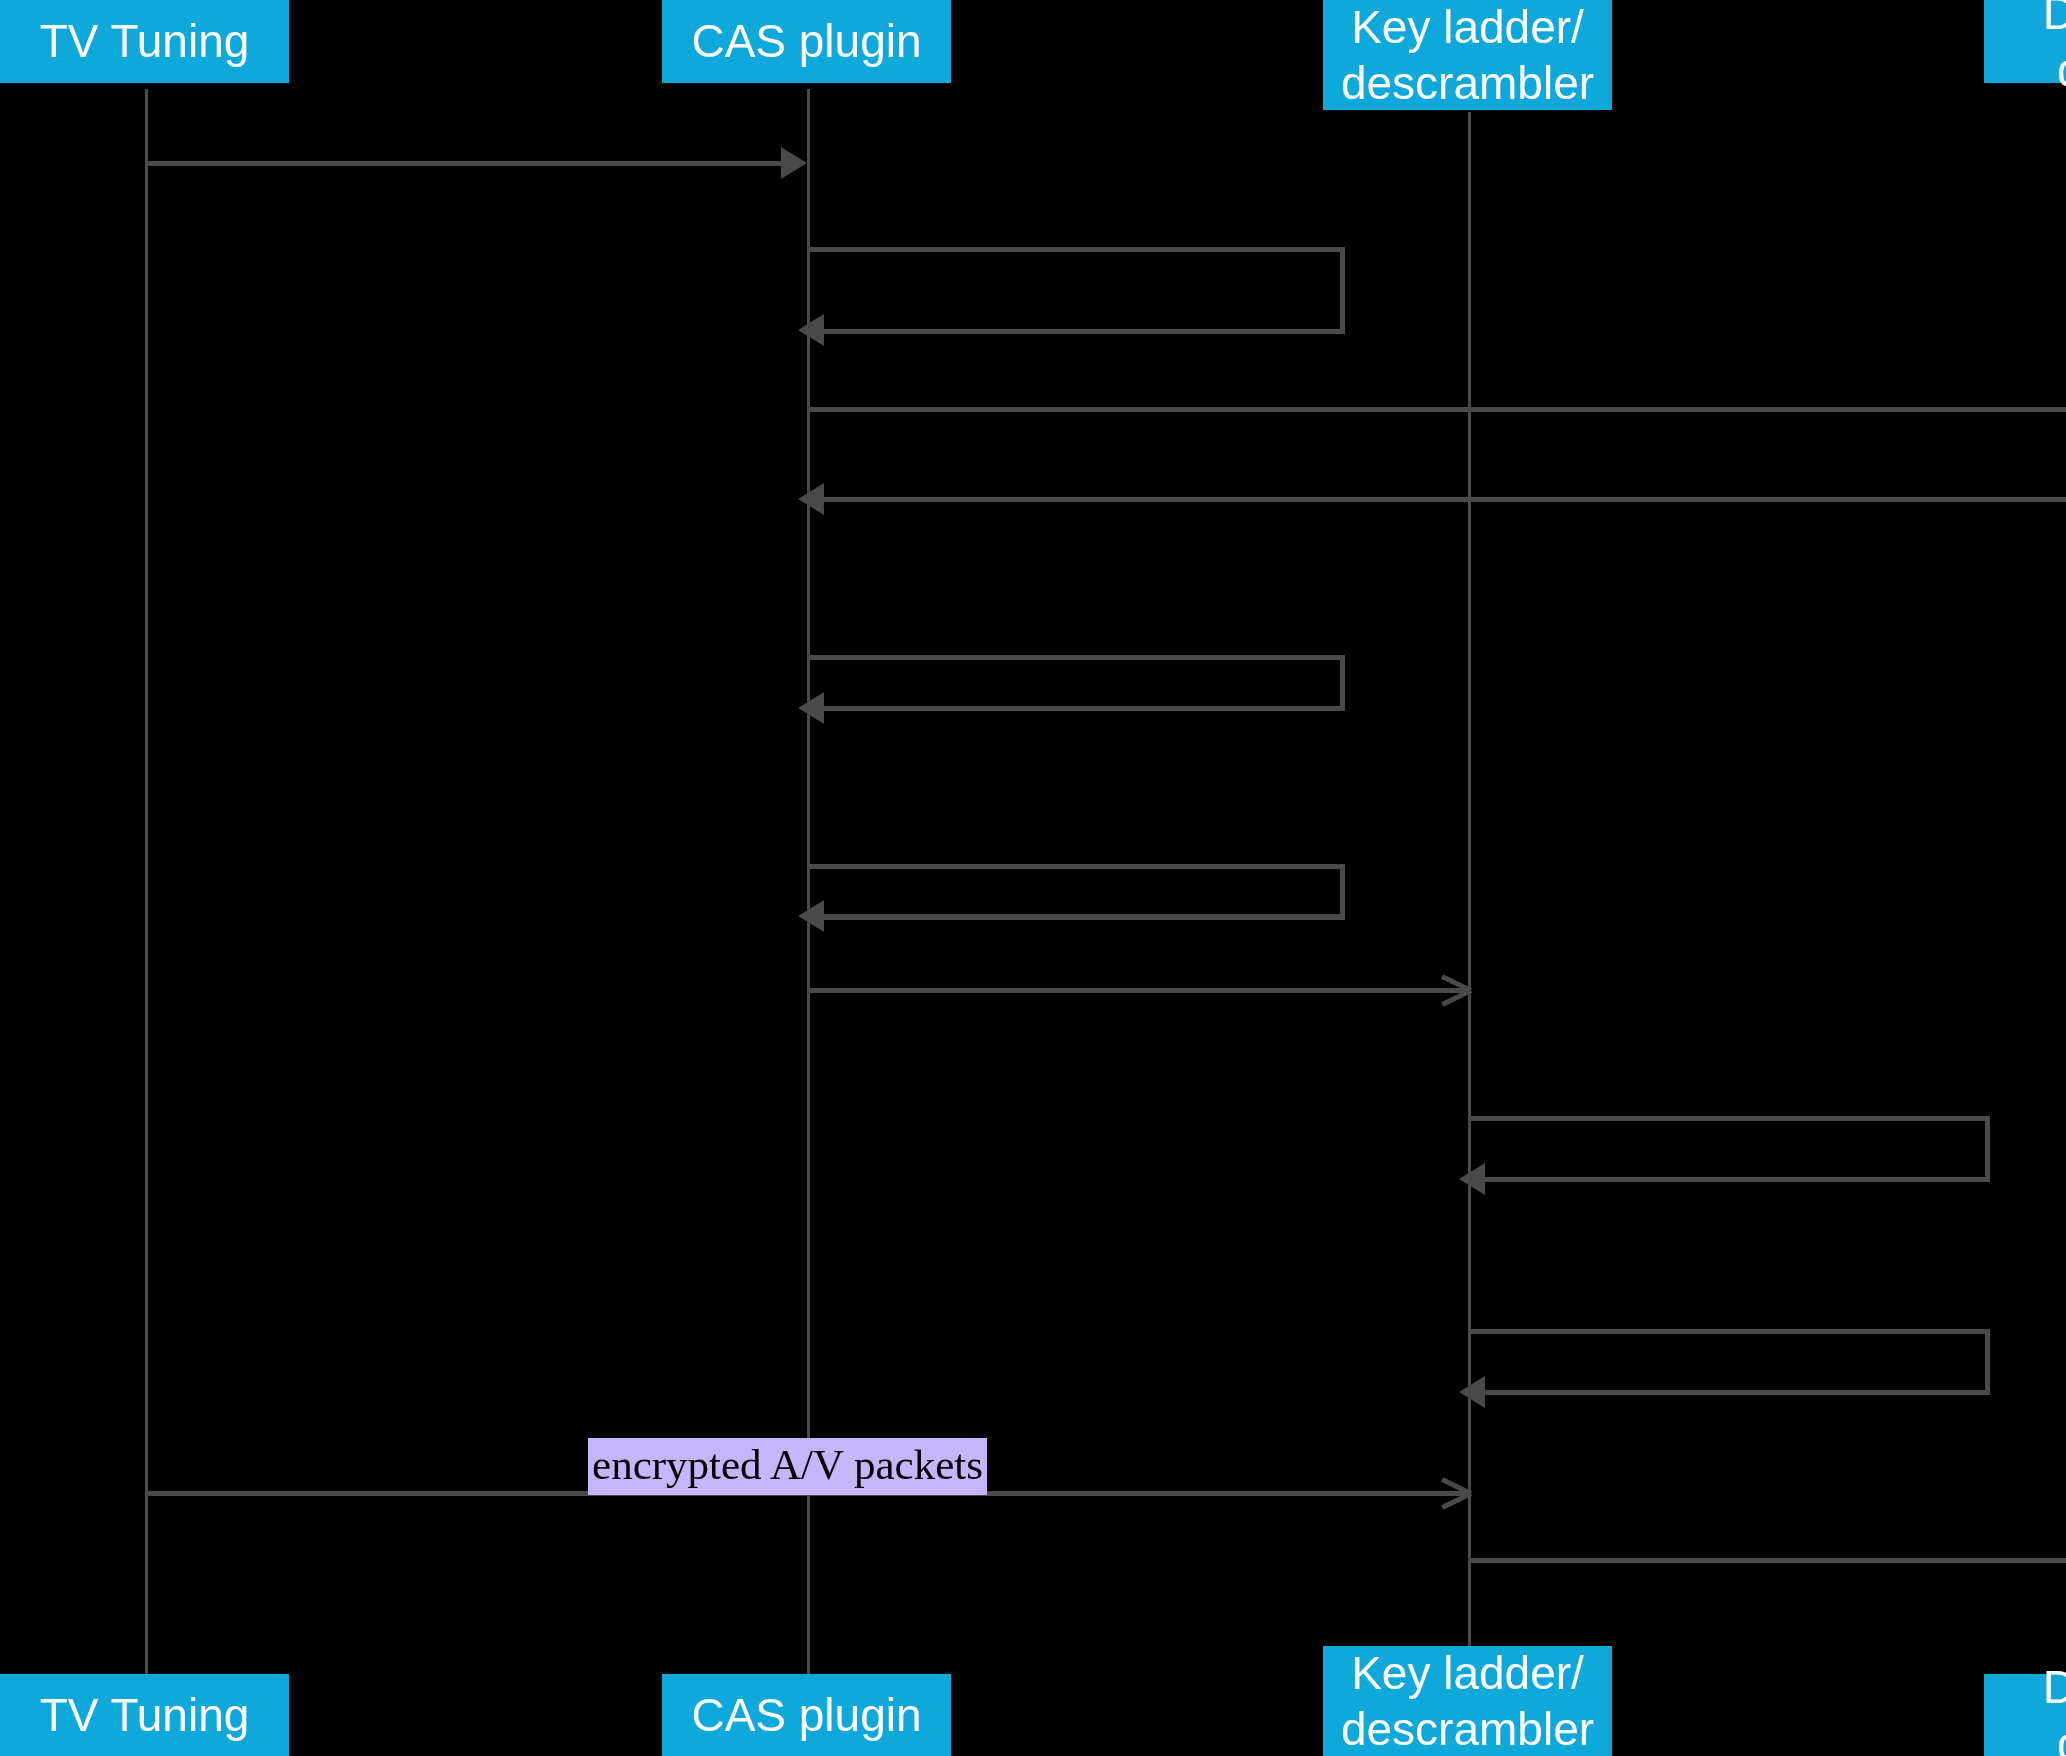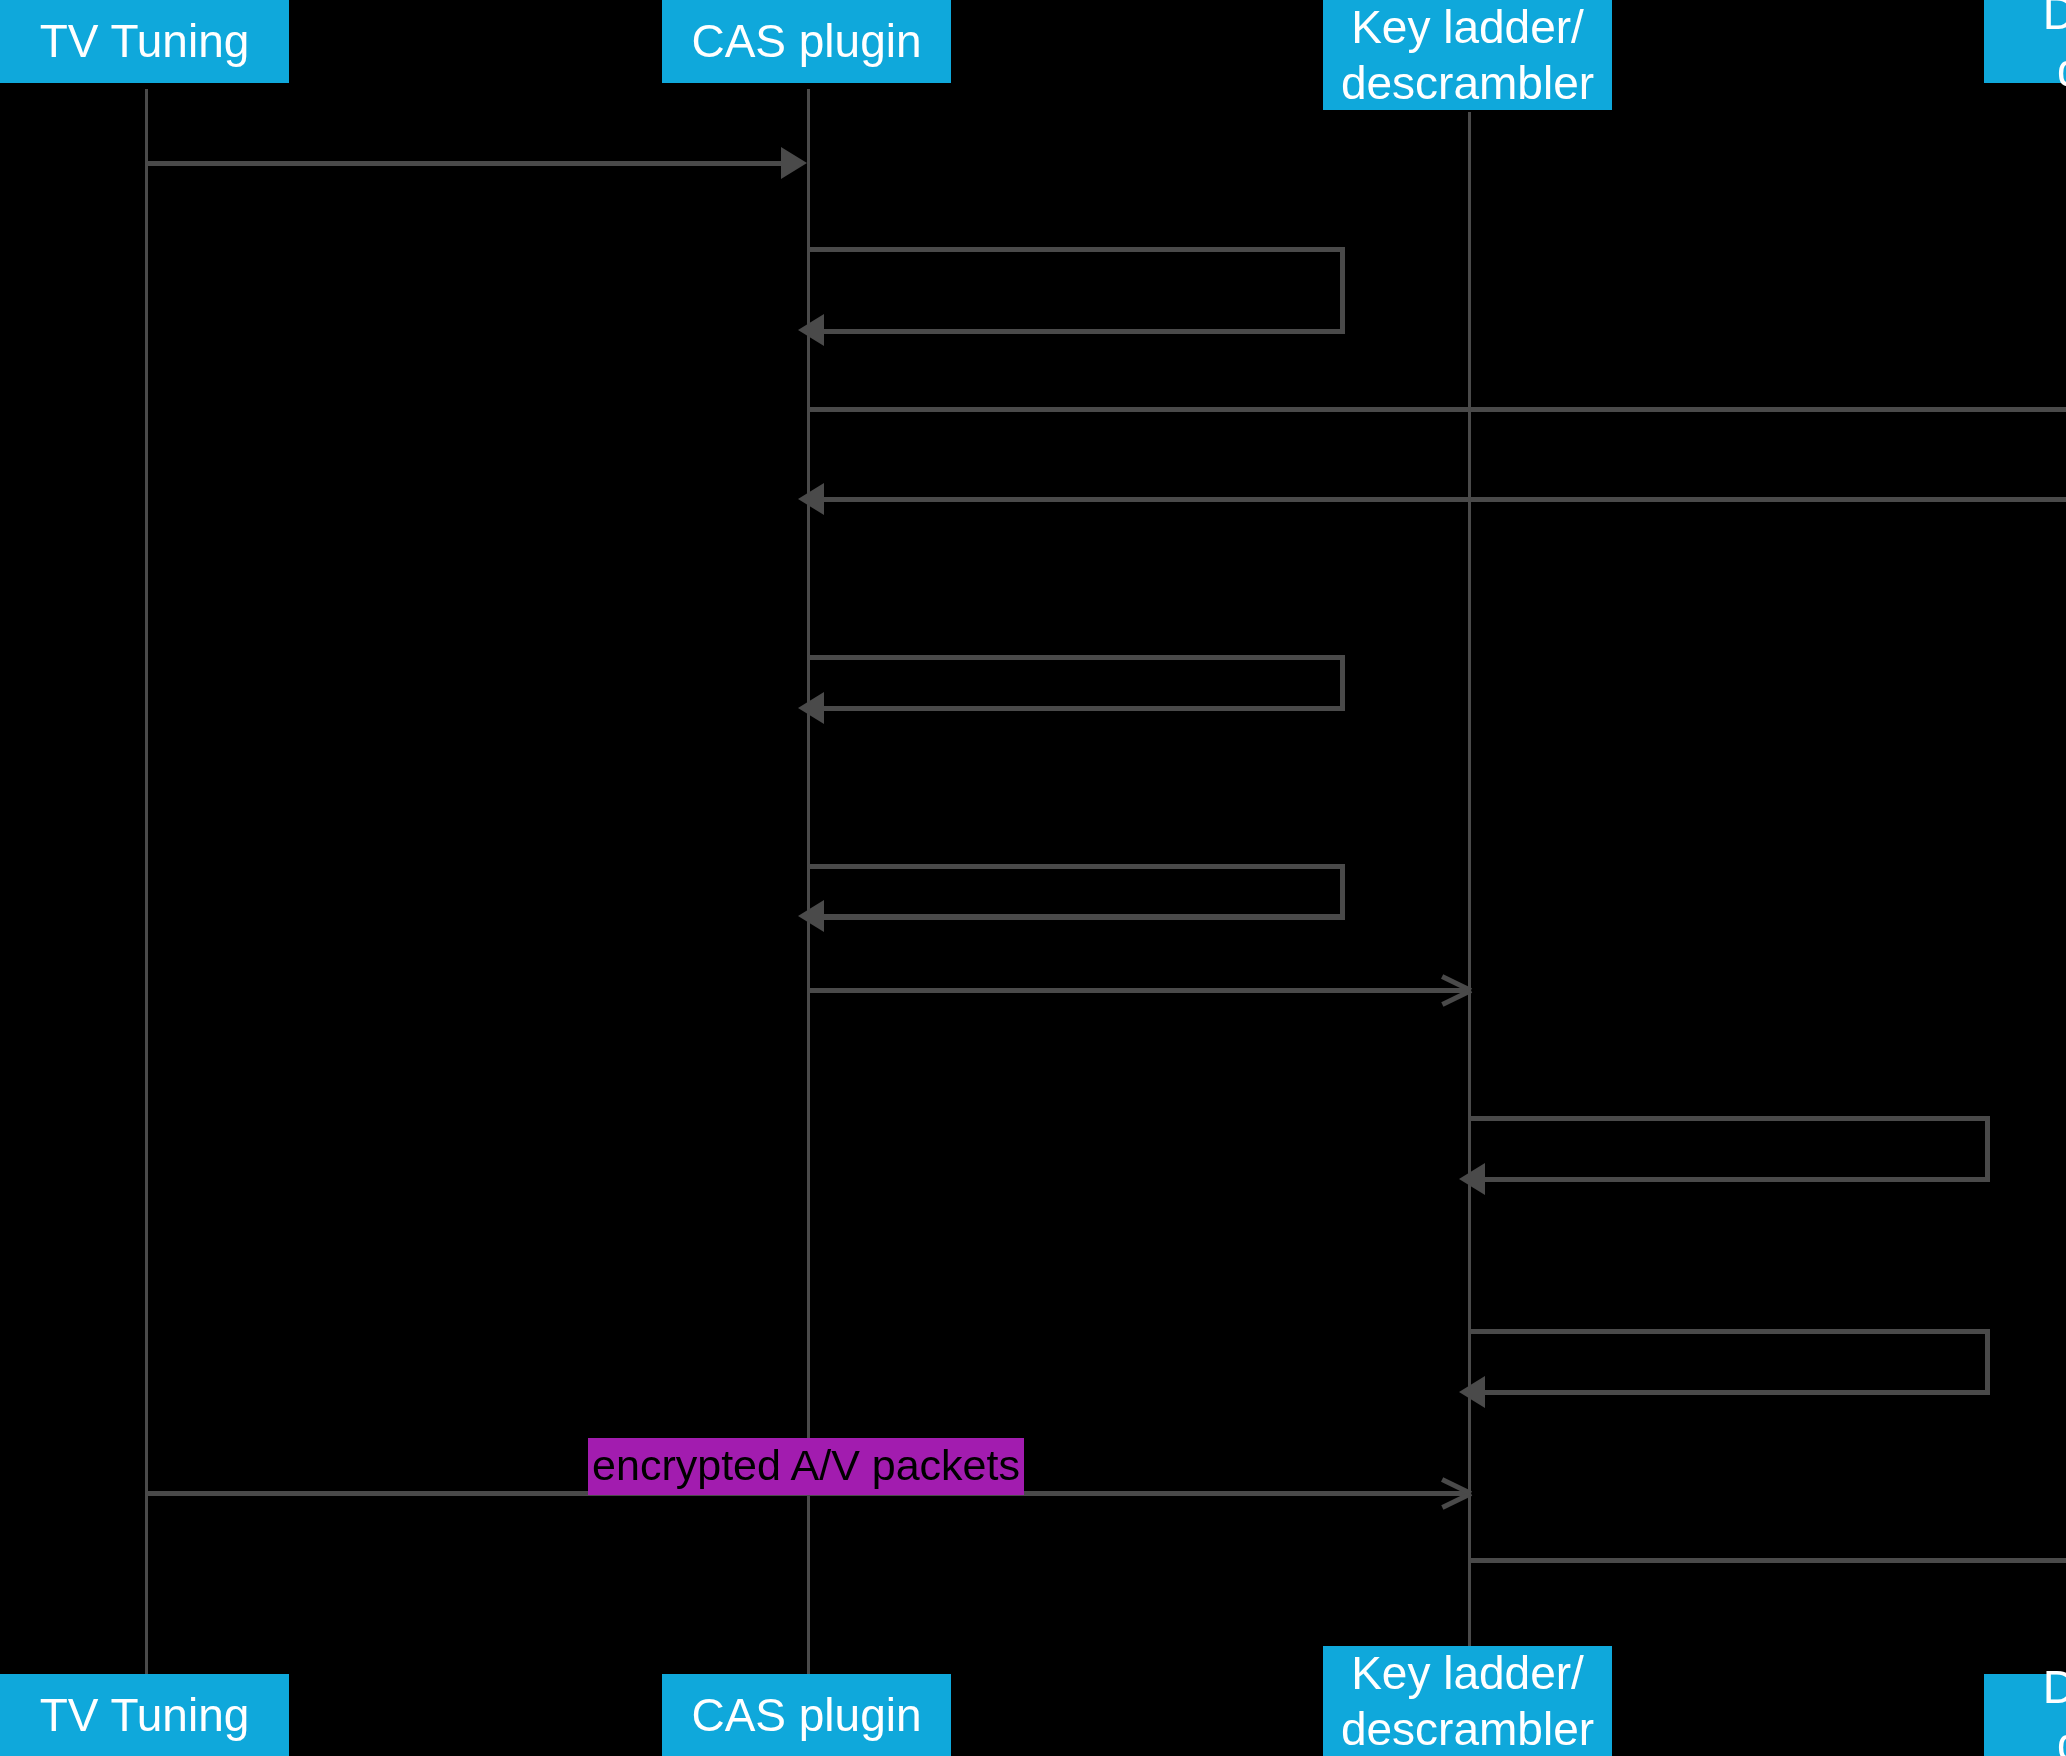--- a/index.html
+++ b/index.html
@@ -83,25 +83,25 @@
   .selfbox{
     position:absolute;
     border:5.4px solid #4A4A4A;
     box-sizing:border-box;
     background:transparent;
     z-index:3;
   }
   
   .mlabel{
     position:absolute;
-    background:#a21caf;
+    background:#c4b5fd;
     color:#000000;
     font-size:43px;
     line-height:1.18;
-    font-family:Liberation Sans, sans-serif;
+    font-family:Liberation Serif, serif;
     padding:1.7px 4.1px 4.1px 4.1px;
     white-space:nowrap;
     z-index:6;
   }
 </style>
 </head>
 <body>
 
 <div id="stage">
 

